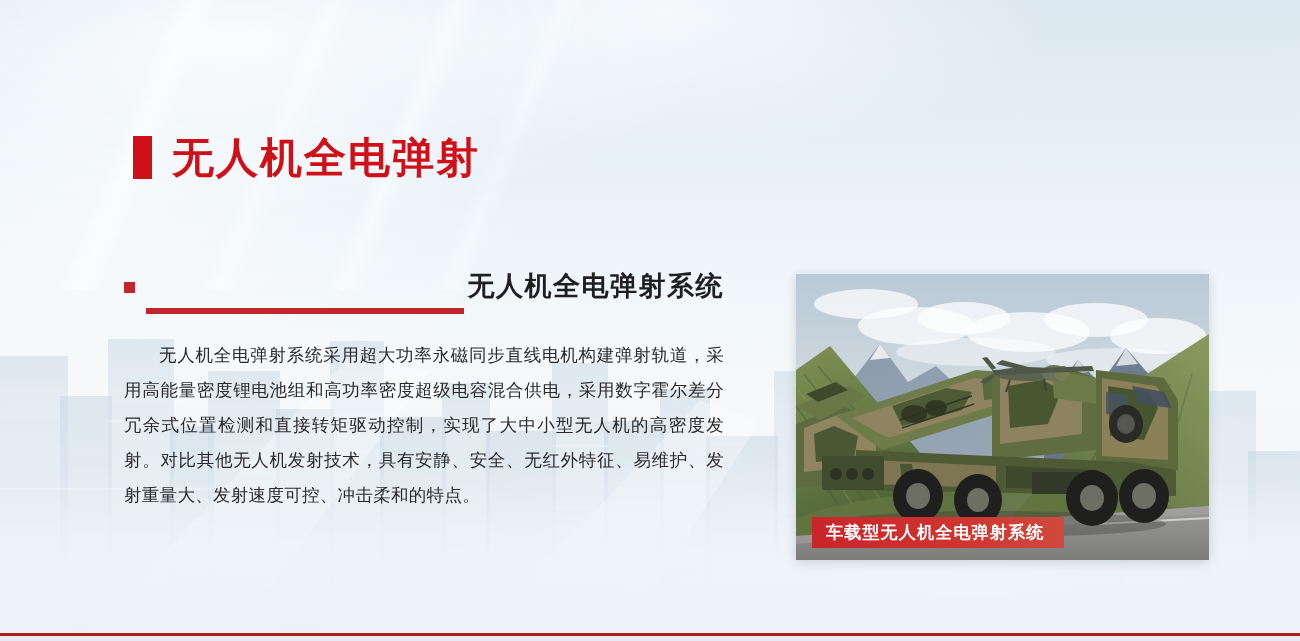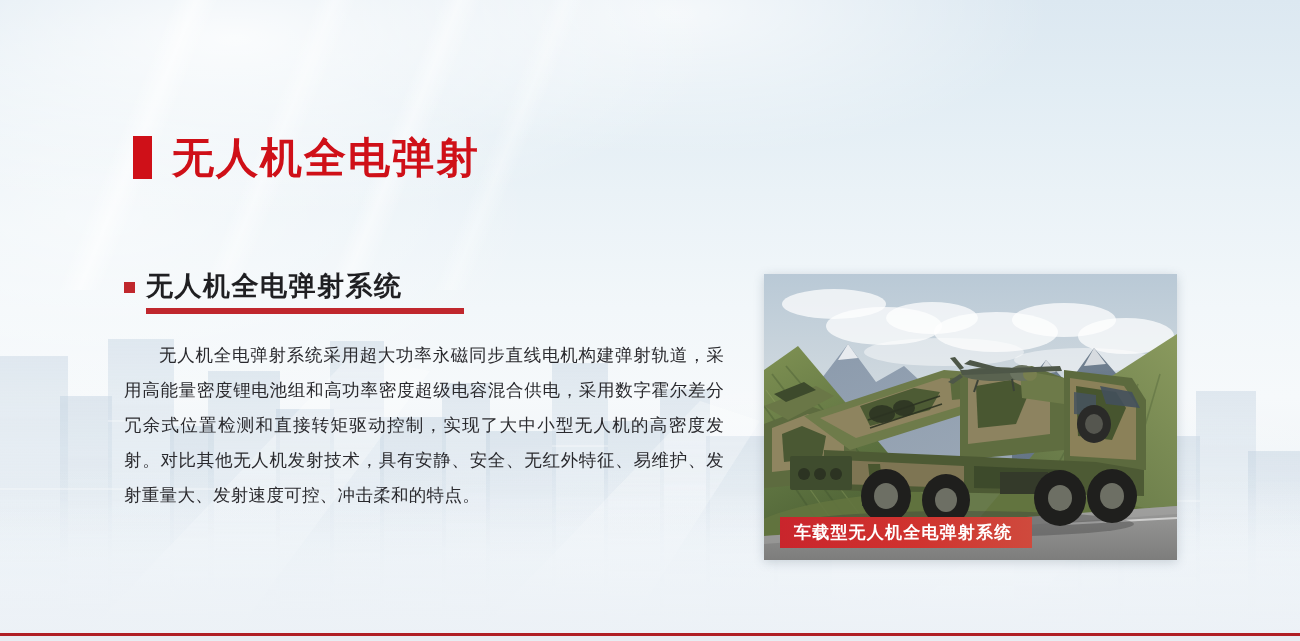--- a/index.html
+++ b/index.html
@@ -87,21 +87,21 @@
     font-weight:bold;
     color:#cf1018;
     letter-spacing:2px;
     line-height:1;
     white-space:nowrap;
   }
 
   
   .content { position:absolute; left:124px; top:272px; width:600px; }
 
-  .subhead-row { display:flex; align-items:center; gap:11px; }
+  .subhead-row { display:flex; align-items:center; gap:11px;justify-content:space-between; }
   .subhead-bullet {
     width:11px; height:11px;
     background:#c0272d;
     flex:0 0 auto;
     position:relative; top:1px;
   }
   .subhead-text {
     font-size:27px; font-weight:bold;
     color:#1f1f22; letter-spacing:1.5px;
     line-height:1.1; white-space:nowrap;
@@ -119,21 +119,21 @@
     color:#2a2a2e;
     text-indent:2em;
     letter-spacing:.3px;
     text-align:justify;
     text-justify:inter-ideograph;
   }
   .para.second { margin-top:29px; }
 
   
   .photo {
-    position:absolute; left:764px; top:274px;
+    position:absolute; left:796px; top:274px;
     width:413px; height:286px;
     overflow:hidden;
     box-shadow:0 2px 10px rgba(60,80,100,.22);
     background:#8aa3b5;
   }
   .photo-scene { position:absolute; inset:0; }
 
   .caption {
     position:absolute; left:16px; bottom:12px;
     min-width:252px; height:31px;

